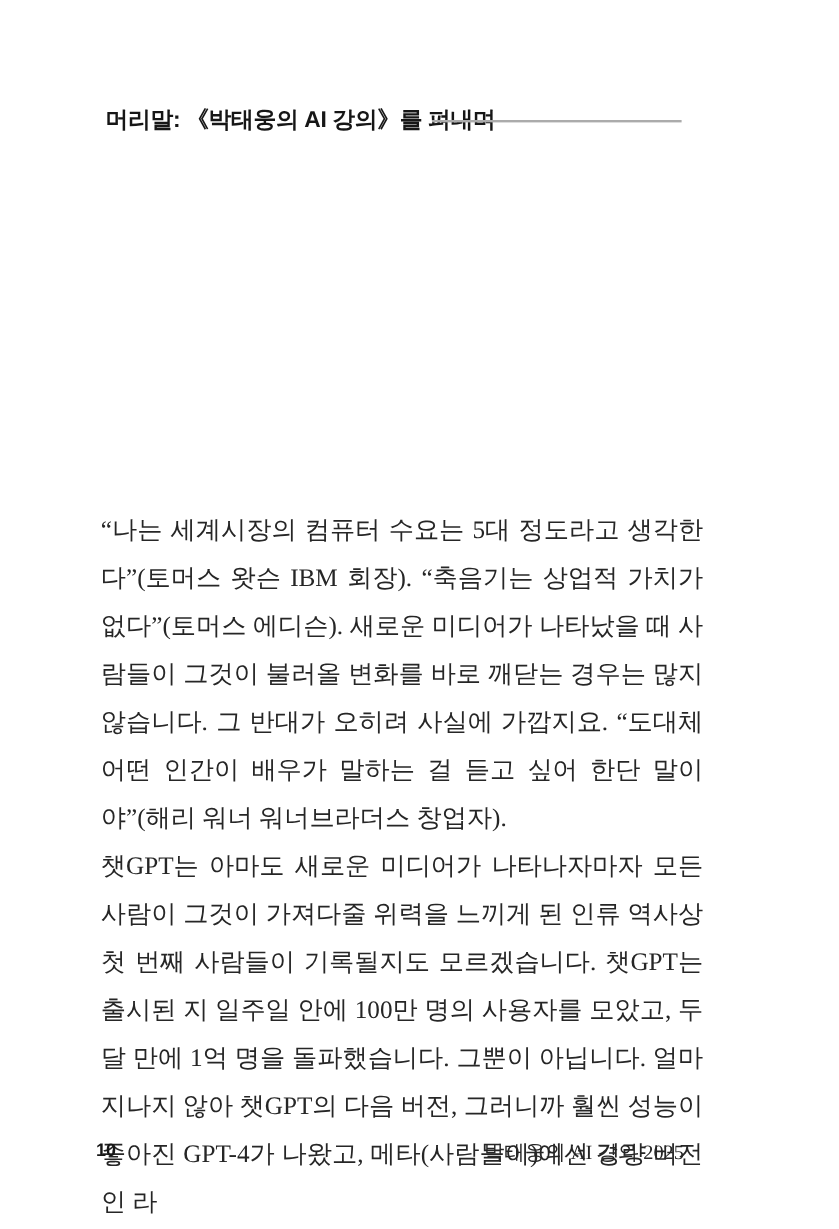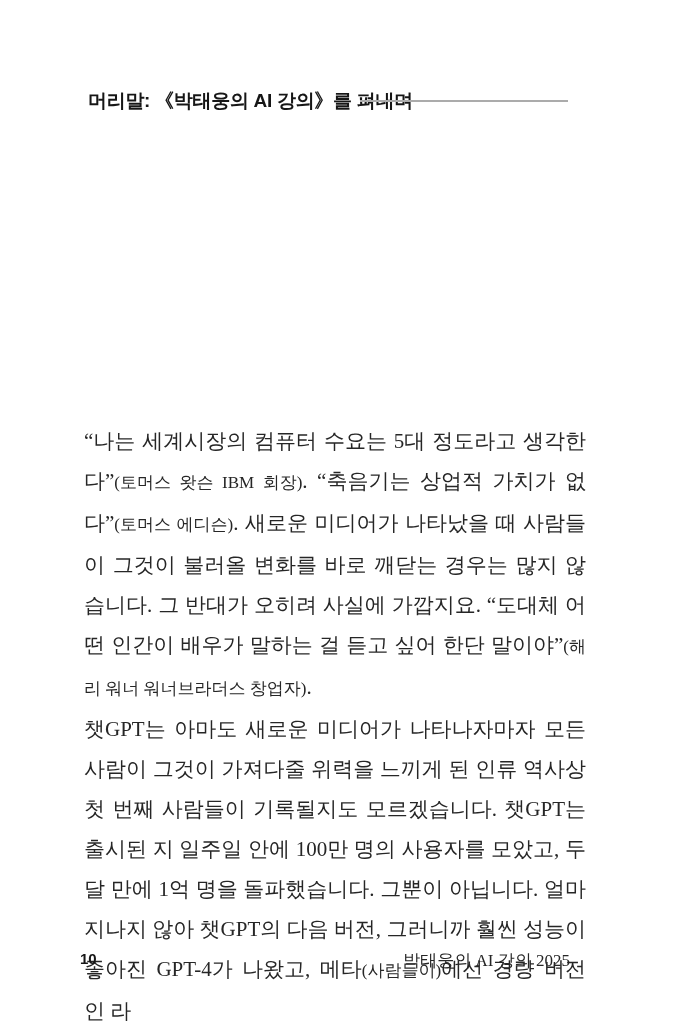--- a/index.html
+++ b/index.html
@@ -46,21 +46,21 @@
     line-height: 40px;
     color: var(--text-color, #262626);
     text-align: justify;
     word-break: break-all;
   }
   .body-text p {
     margin: 0;
     padding: 0;
   }
   .seg-normal { font-size: 21px; }
-  .seg-small  { font-size: 17px; }
+  .seg-small  { font-size: 21px; }
   .page-number {
     position: absolute;
     left: 80px;
     top: 950px;
     font-family: "Liberation Sans", sans-serif;
     font-weight: bold;
     font-size: 15px;
     color: var(--title-color, #161616);
   }
   .running-title {

